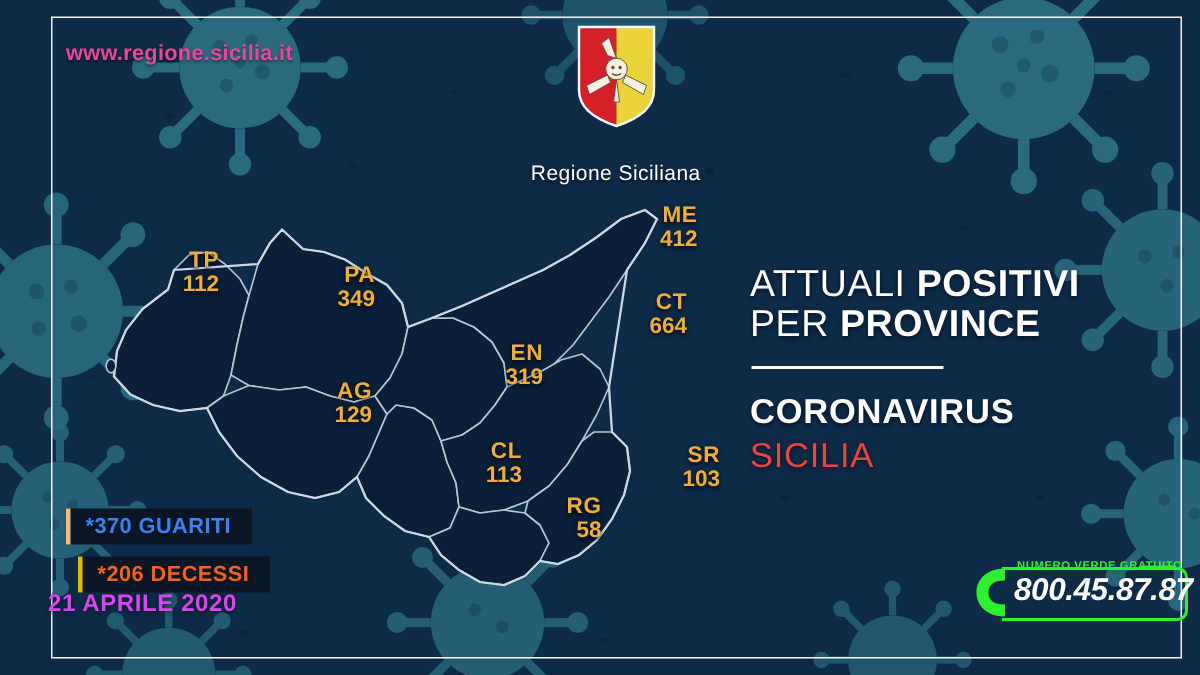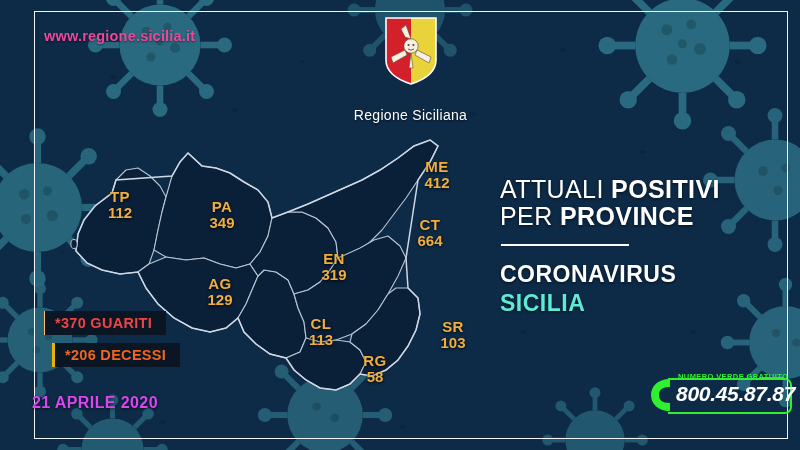--- a/index.html
+++ b/index.html
@@ -41,45 +41,45 @@
     margin-top:21px;letter-spacing:.3px;text-shadow:0 1px 2px rgba(0,0,0,.6);
   }
 
   
   #map-wrap{position:absolute;left:54px;top:118px;width:470px;height:278px;z-index:6;}
   #map-svg{width:100%;height:100%;display:block;}
   .prov{fill:#0a1f38;stroke:#b9c6d4;stroke-width:1.1;stroke-linejoin:round;}
   .coast{fill:none;stroke:#cdd8e4;stroke-width:1.5;}
   .isle{fill:#0a1f38;stroke:#b9c6d4;stroke-width:1;}
 
-  .lbl{position:absolute;text-align:center;color:#f0ae3f;
+  .lbl{position:absolute;text-align:right;color:#f0ae3f;
        font-weight:700;line-height:1.04;z-index:7;
-       text-shadow:0 1px 3px rgba(0,0,0,.85);margin-top:23px;}
+       text-shadow:0 1px 3px rgba(0,0,0,.85);}
   .lbl .code{display:block;font-size:15px;letter-spacing:.4px;}
   .lbl .val{display:block;font-size:15px;}
 
   
   #panel{position:absolute;left:500px;top:176px;width:250px;z-index:8;}
   .hl{font-size:25px;line-height:1.08;color:#ffffff;letter-spacing:.4px;
       text-shadow:0 1px 3px rgba(0,0,0,.6);}
   .thin{font-weight:300;}
   .bold{font-weight:700;}
   #divider{width:128px;height:2px;background:#ffffff;margin:14px 0 15px 1px;}
   #cv-line{font-size:23px;font-weight:700;color:#ffffff;letter-spacing:.5px;
            text-shadow:0 1px 3px rgba(0,0,0,.6);}
-  #sicilia-line{font-size:23px;font-weight:700;color:#5eead4;letter-spacing:.5px;
+  #sicilia-line{font-size:23px;font-weight:400;color:#ef4444;letter-spacing:.5px;
            margin-top:2px;text-shadow:0 1px 3px rgba(0,0,0,.6);}
 
   
   #stats{position:absolute;left:44px;top:311px;z-index:8;}
   .statbox{
     background:#0a1624;padding:4px 14px 4px 10px;display:inline-block;
     font-size:14.5px;font-weight:700;letter-spacing:.3px;white-space:nowrap;
   }
-  #stat-recovered{border-left:1px solid #fdba74;color:#ef4444;}
+  #stat-recovered{border-left:3px solid #fdba74;color:#3b82f6;margin-top:28px;}
   #stat-deaths{border-left:3px solid #eab308;color:#f2641f;margin-top:8px;margin-left:8px;}
 
   #date-line{
     position:absolute;left:32px;top:394px;z-index:8;color:#d946ef;
     font-size:16px;font-weight:700;letter-spacing:.4px;
     text-shadow:0 1px 3px rgba(0,0,0,.6);
   }
 
   
   #greenbox{position:absolute;left:648px;top:372px;z-index:8;height:44px;}

